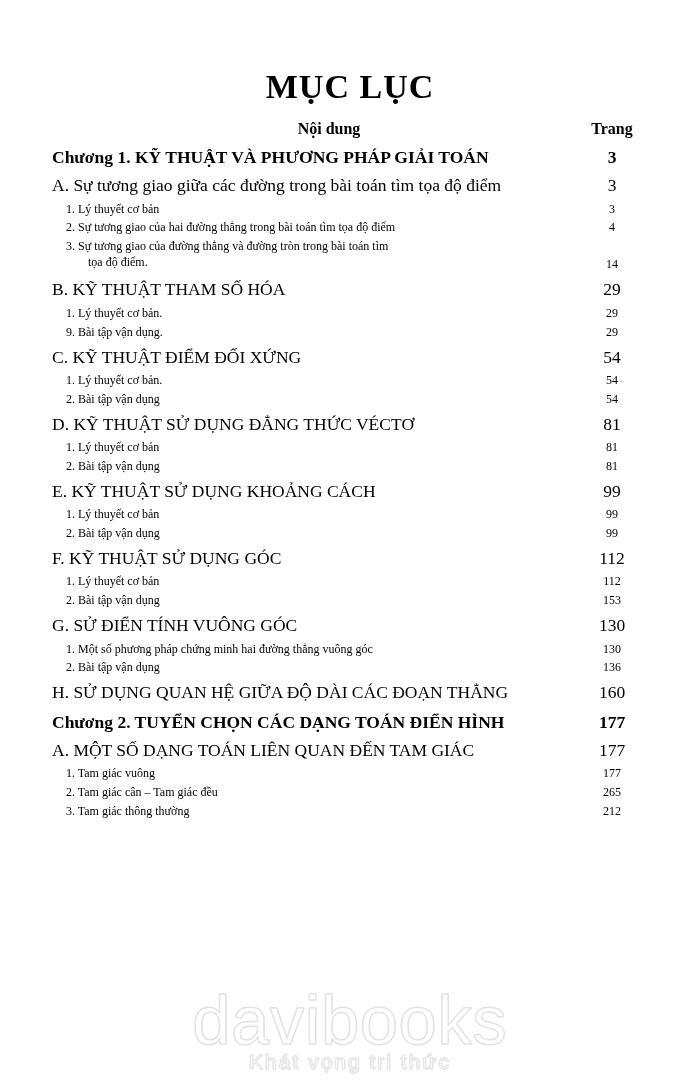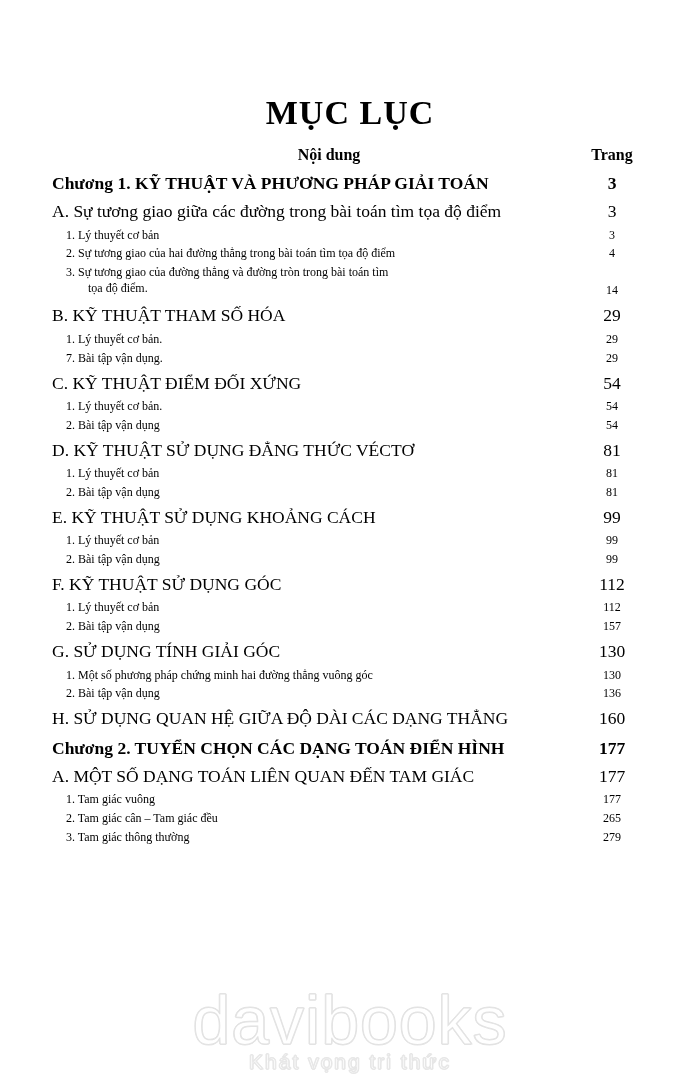--- a/index.html
+++ b/index.html
@@ -13,21 +13,21 @@
     font-family: "Liberation Serif", serif;
     color: #000000;
     position: relative;
     overflow: hidden;
   }
   .page {
     position: relative;
     width: 700px;
     height: 1080px;
     box-sizing: border-box;
-    padding: 84px 52px 0 52px;
+    padding: 58px 52px 0 52px;
   }
   .doc-title {
     text-align: center;
     font-size: 34px;
     font-weight: bold;
     letter-spacing: 1px;
     margin: 10px 0 14px 0;
     font-family: "Liberation Serif", serif;
   }
   .col-head {
@@ -176,21 +176,21 @@
       </div>
       <div class="row lvl-section">
         <div class="label">B. KỸ THUẬT THAM SỐ HÓA</div>
         <div class="page-num">29</div>
       </div>
       <div class="row lvl-item">
         <div class="label">1.  Lý thuyết cơ bản.</div>
         <div class="page-num">29</div>
       </div>
       <div class="row lvl-item">
-        <div class="label">7.  Bài tập vận dụng.</div>
+        <div class="label">9.  Bài tập vận dụng.</div>
         <div class="page-num">29</div>
       </div>
       <div class="row lvl-section">
         <div class="label">C.  KỸ THUẬT ĐIỂM ĐỐI XỨNG</div>
         <div class="page-num">54</div>
       </div>
       <div class="row lvl-item">
         <div class="label">1.  Lý thuyết cơ bản.</div>
         <div class="page-num">54</div>
       </div>
@@ -225,57 +225,57 @@
       <div class="row lvl-section">
         <div class="label">F. KỸ THUẬT SỬ DỤNG GÓC</div>
         <div class="page-num">112</div>
       </div>
       <div class="row lvl-item">
         <div class="label">1.  Lý thuyết cơ bản</div>
         <div class="page-num">112</div>
       </div>
       <div class="row lvl-item">
         <div class="label">2.  Bài tập vận dụng</div>
-        <div class="page-num">157</div>
-      </div>
-      <div class="row lvl-section">
-        <div class="label">G. SỬ DỤNG TÍNH GIẢI GÓC</div>
+        <div class="page-num">153</div>
+      </div>
+      <div class="row lvl-section">
+        <div class="label">G. SỬ ĐIỂN TÍNH VUÔNG GÓC</div>
         <div class="page-num">130</div>
       </div>
       <div class="row lvl-item">
         <div class="label">1.  Một số phương pháp chứng minh hai đường thẳng vuông góc</div>
         <div class="page-num">130</div>
       </div>
       <div class="row lvl-item">
         <div class="label">2.  Bài tập vận dụng</div>
         <div class="page-num">136</div>
       </div>
       <div class="row lvl-section">
-        <div class="label">H. SỬ DỤNG QUAN HỆ GIỮA ĐỘ DÀI CÁC DẠNG THẲNG</div>
+        <div class="label">H. SỬ DỤNG QUAN HỆ GIỮA ĐỘ DÀI CÁC ĐOẠN THẲNG</div>
         <div class="page-num">160</div>
       </div>
       <div class="row lvl-chapter">
         <div class="label">Chương 2. TUYỂN CHỌN CÁC DẠNG TOÁN ĐIỂN HÌNH</div>
         <div class="page-num">177</div>
       </div>
       <div class="row lvl-section">
         <div class="label">A. MỘT SỐ DẠNG TOÁN LIÊN QUAN ĐẾN TAM GIÁC</div>
         <div class="page-num">177</div>
       </div>
       <div class="row lvl-item">
         <div class="label">1.  Tam giác vuông</div>
         <div class="page-num">177</div>
       </div>
       <div class="row lvl-item">
         <div class="label">2.  Tam giác cân – Tam giác đều</div>
         <div class="page-num">265</div>
       </div>
       <div class="row lvl-item">
         <div class="label">3.  Tam giác thông thường</div>
-        <div class="page-num">279</div>
+        <div class="page-num">212</div>
       </div>
     </div>
 
   <div class="watermark">
     <div class="wm-main">davibooks</div>
     <div class="wm-sub">Khát vọng tri thức</div>
   </div>
 
 </div>
 

